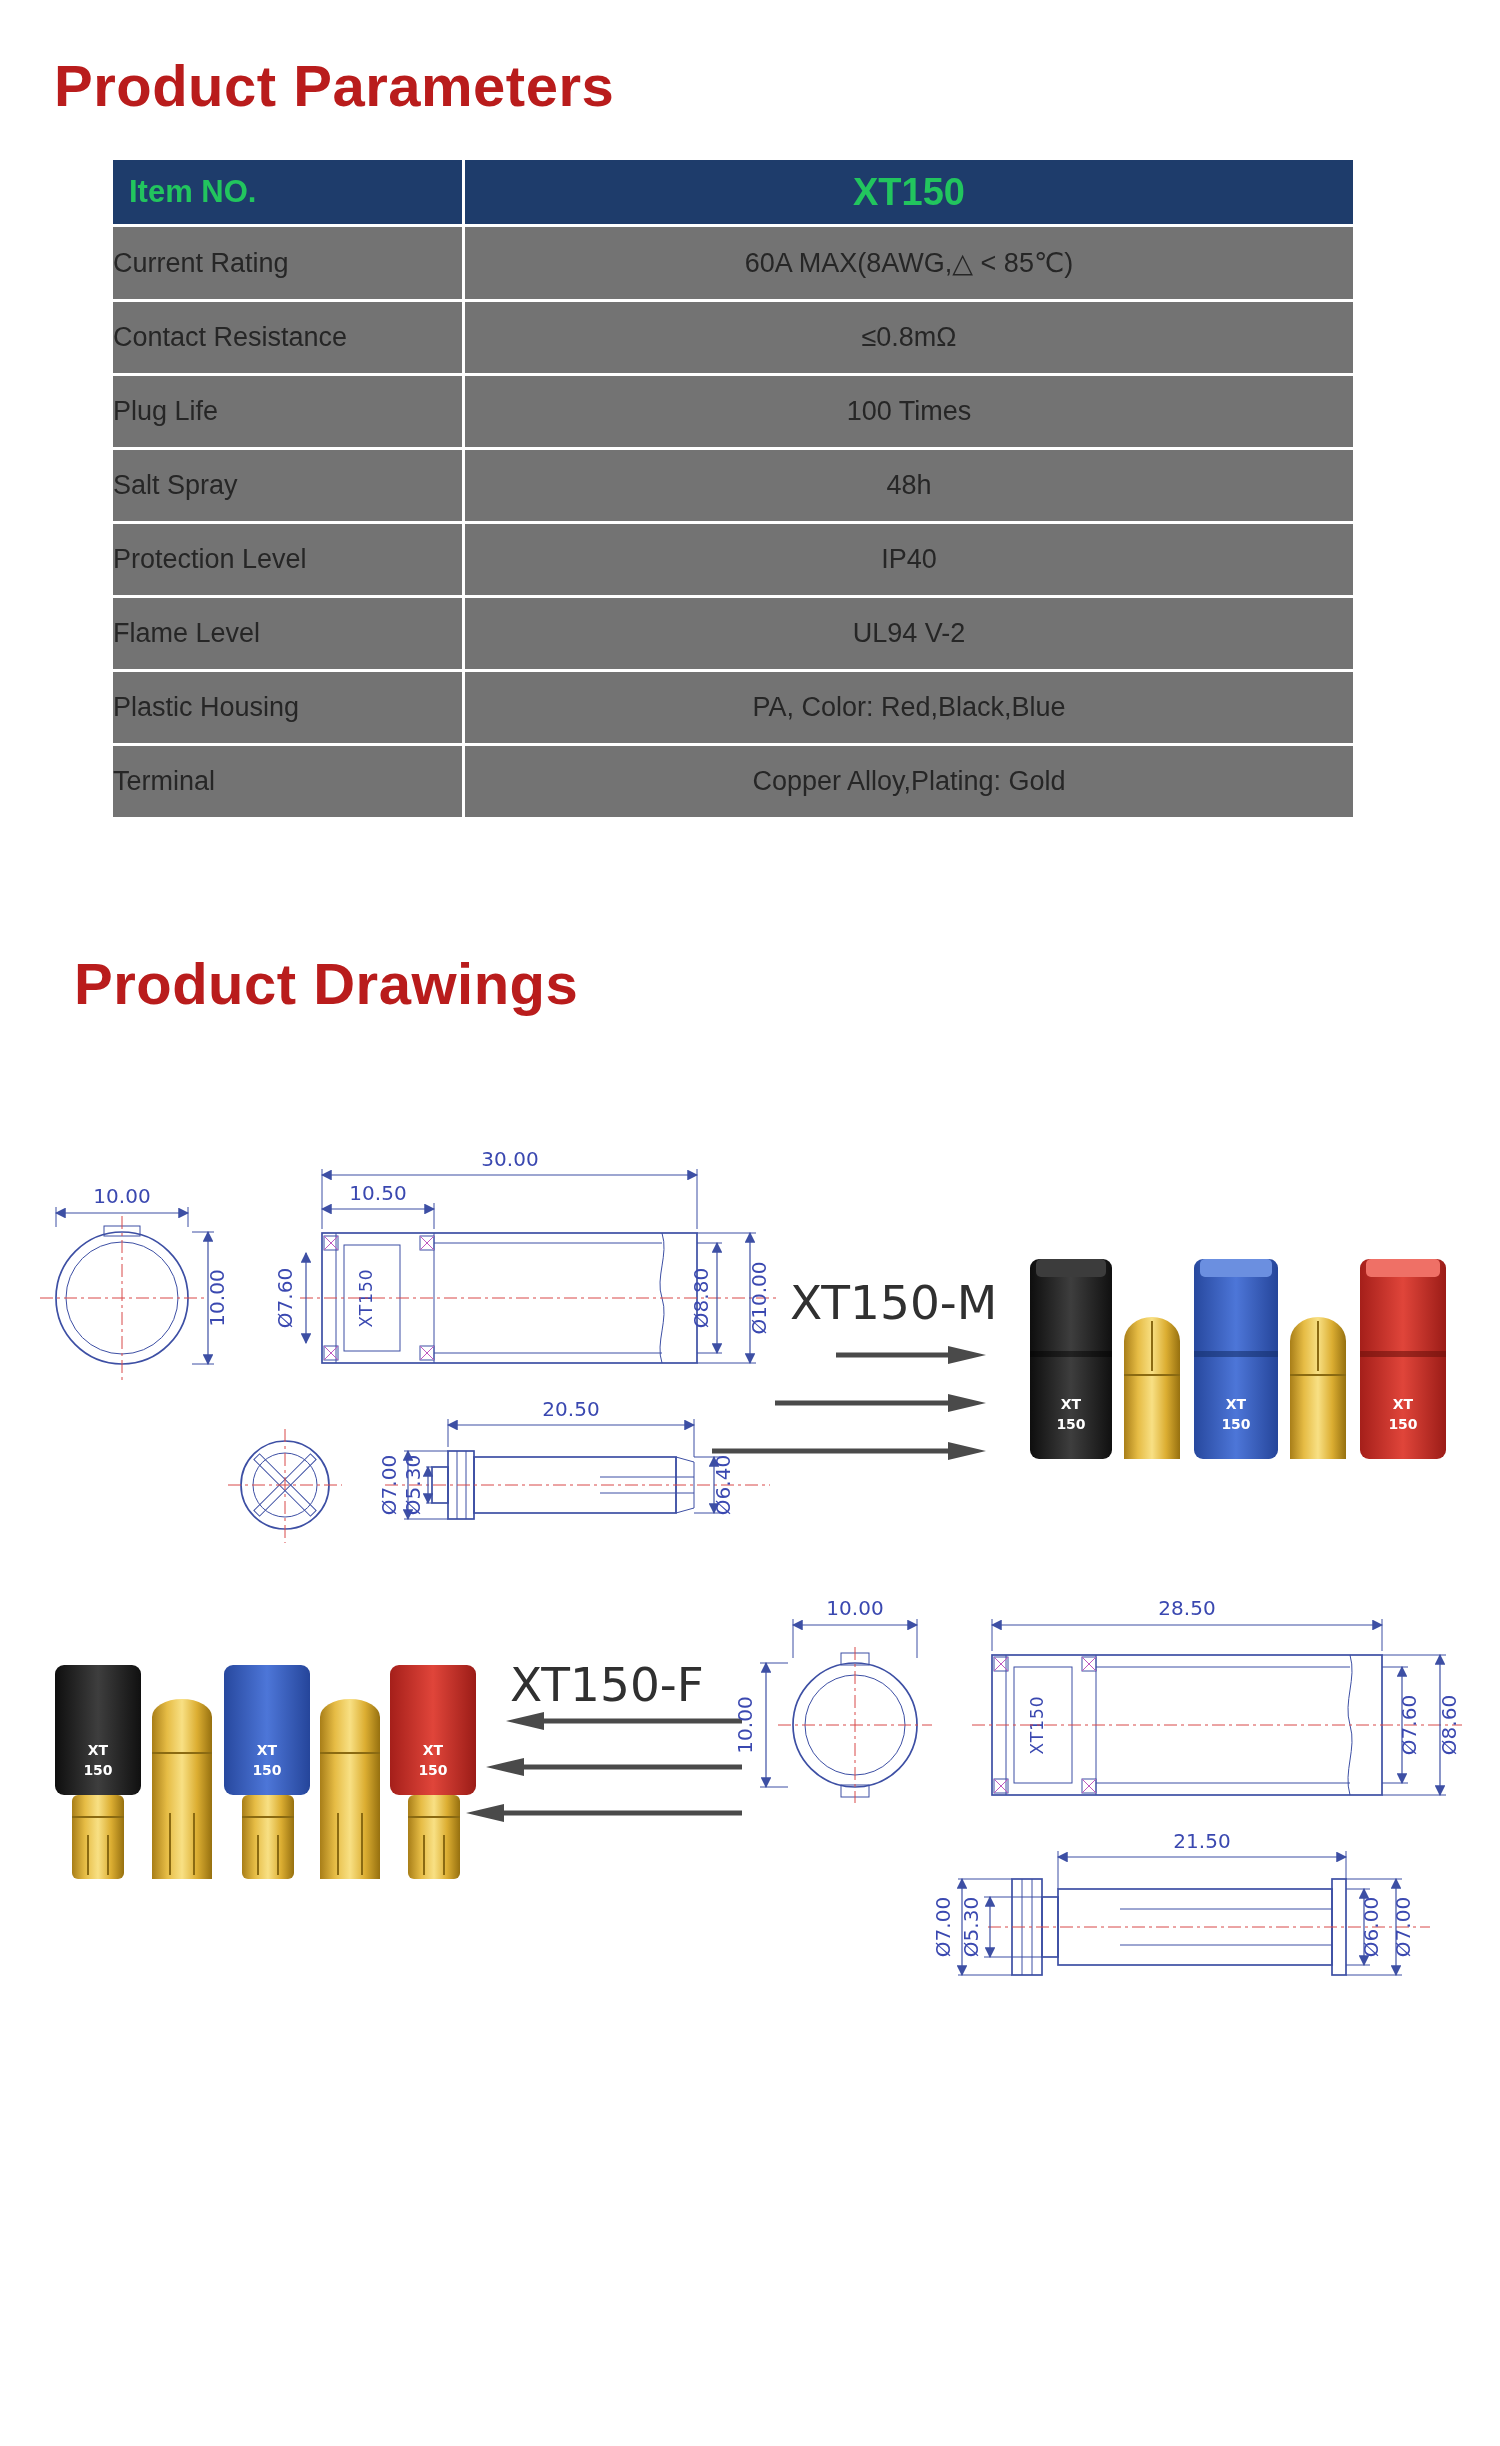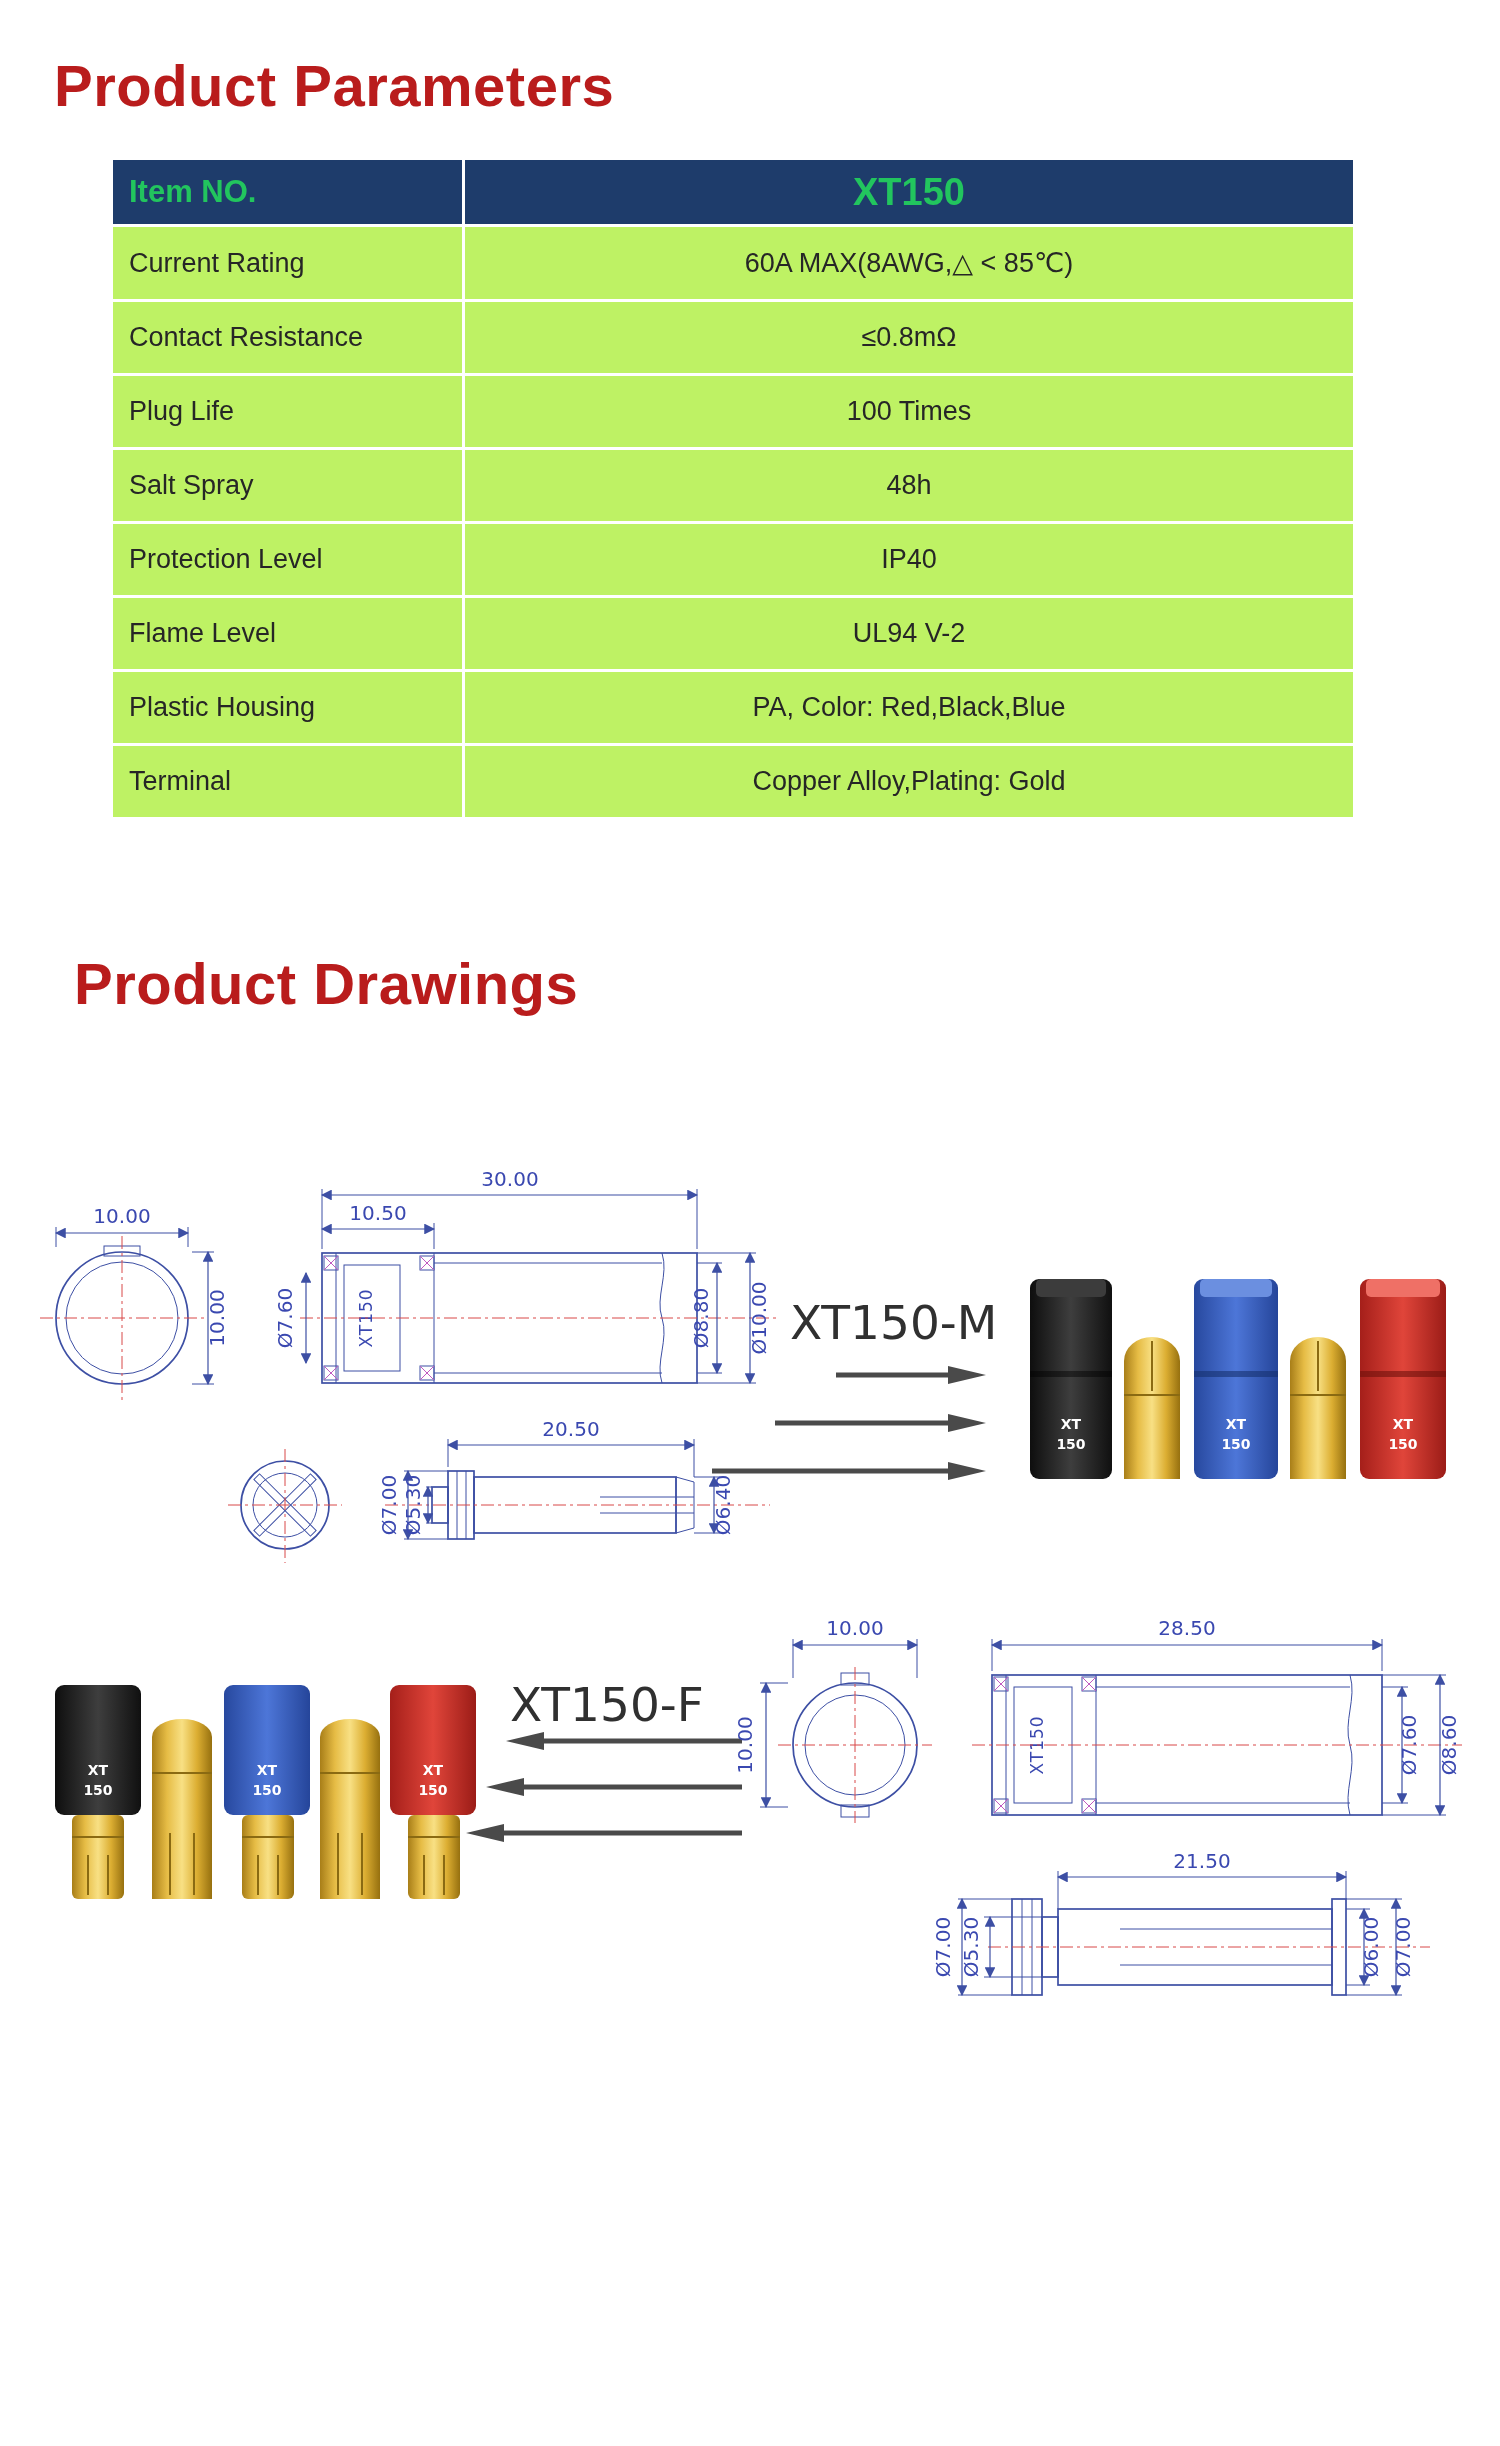--- a/index.html
+++ b/index.html
@@ -1,25 +1,25 @@
 <!DOCTYPE html>
 <html><head>
 <meta charset="utf-8">
 <style>
   html,body{margin:0;padding:0;background:#ffffff;}
   body{width:1500px;font-family:"Liberation Sans","DejaVu Sans",sans-serif;color:#222;}
   .section-title{font-size:58px;font-weight:800;color:#b91c1c;letter-spacing:0.5px;
     font-family:"Liberation Sans","DejaVu Sans",sans-serif;}
   #title-params{margin:52px 0 38px 54px;}
-  #title-drawings{margin:130px 0 56px 74px;}
+  #title-drawings{margin:130px 0 36px 74px;}
   table.params{margin-left:110px;width:1246px;border-collapse:separate;border-spacing:3px;table-layout:fixed;}
   table.params th{background:#1e3c6b;color:#22c55e;height:62px;}
   th.col-label{width:332px;text-align:left;padding-left:16px;font-size:31px;font-weight:700;}
   th.col-value{text-align:center;font-size:38px;font-weight:700;}
-  table.params td{background:#bef264;font-size:27px;color:#262626;padding:20px 16px;}
+  table.params td{background:#737373;font-size:27px;color:#262626;padding:20px 0;}
   td.cell-label{text-align:left;padding-left:16px;}
   td.cell-value{text-align:center;}
   .drawings-wrap{margin-top:10px;}
   svg text{font-family:"DejaVu Sans",sans-serif;}
   .dtext{fill:#3a48b0;font-size:20px;}
   .dim{stroke:#3d4fa4;stroke-width:1.2;fill:none;}
   .ext{stroke:#3d4fa4;stroke-width:1;fill:none;}
   .part{stroke:#3d4fa4;stroke-width:1.7;fill:none;}
   .partthin{stroke:#3d4fa4;stroke-width:1;fill:none;}
   .cline{stroke:#d84848;stroke-width:1;stroke-dasharray:13 4 3 4;fill:none;}

